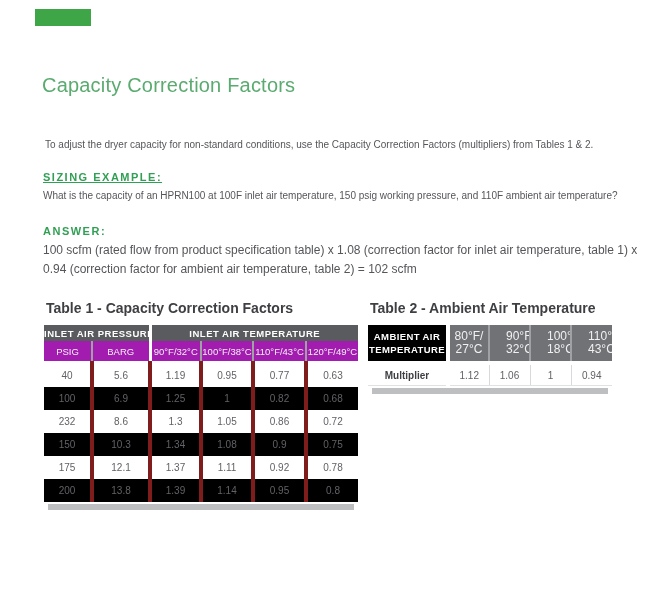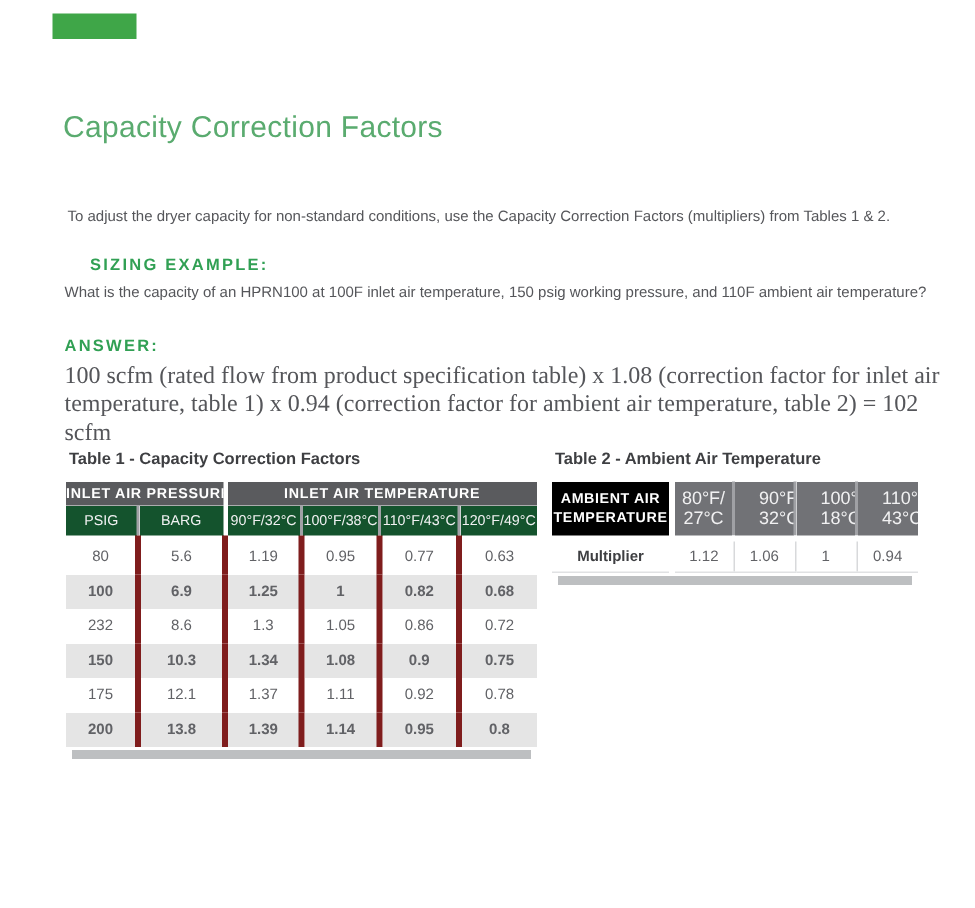--- a/index.html
+++ b/index.html
@@ -28,68 +28,68 @@
   .intro {
     position:absolute; left:45px; top:139px;
     font-size:10px; color:#55565a; white-space:nowrap;
   }
 
   .subhead {
     position:absolute;
     font-size:11px; font-weight:bold; letter-spacing:1.5px;
     color:#31a054;
   }
-  .subhead.sizing { left:60px; top:171px; }
+  .subhead.sizing { left:43px; top:171px;text-decoration:underline; }
   .subhead.answer { left:43px; top:225px; }
 
   .sizing-text {
     position:absolute; left:43px; top:190px;
     font-size:10px; white-space:nowrap;
   }
 
   .answer-text {
     position:absolute; left:43px; top:241px;
-    width:600px; font-size:16px; line-height:19px;font-family:Liberation Serif, serif;
+    width:600px; font-size:12px; line-height:19px;
   }
 
   .table-block { position:absolute; top:300px; }
   #table1-block { left:44px; width:314px; }
   #table2-block { left:368px; width:244px; }
 
   .table-title {
-    font-size:11px; font-weight:bold; color:#3e3f42;
+    font-size:14px; font-weight:bold; color:#3e3f42;
     margin:0 0 9px 2px; white-space:nowrap;
   }
 
   table {
     border-collapse:collapse; table-layout:fixed;
     width:100%;
   }
   th, td { padding:0; text-align:center; overflow:hidden; white-space:nowrap; }
 
   
   #t1 .group th {
     background:#5a5b5e; color:#ffffff;
     font-size:9.5px; font-weight:bold; letter-spacing:0.5px;
     height:16px;
   }
   #t1 .cols th {
-    background:#14532d; color:#f1f1f2;
+    background:#a21caf; color:#f1f1f2;
     font-size:9.5px; font-weight:normal;
     height:20px;
   }
   #t1 .cols th + th { border-left:2px solid #a0a1a5; }
   #t1 th.gap { border-left:3px solid #ffffff !important; }
   #t1 tbody td {
     font-size:10px; color:#616266; height:23px;
     background:#ffffff;
   }
   #t1 tbody tr:first-child td { border-top:3px solid #ffffff; }
   #t1 tbody td + td { border-left:4px solid #7f1d1d; }
-  #t1 tbody tr.alt td { background:#e5e5e5;font-weight:bold; }
+  #t1 tbody tr.alt td { background:#000000; }
 
   .footer-bar {
     height:6px; background:#bdbfc1;
     margin:2px 4px 0 4px;
   }
 
   
   #t2 th.rowhead {
     background:#000000; color:#ffffff;
     font-size:9.5px; font-weight:bold; letter-spacing:0.4px;
@@ -145,21 +145,21 @@
         <th>PSIG</th>
         <th>BARG</th>
         <th class="gap">90°F/32°C</th>
         <th>100°F/38°C</th>
         <th>110°F/43°C</th>
         <th>120°F/49°C</th>
       </tr>
     </thead>
     <tbody>
       <tr>
-        <td>80</td>
+        <td>40</td>
         <td>5.6</td>
         <td>1.19</td>
         <td>0.95</td>
         <td>0.77</td>
         <td>0.63</td>
       </tr>
       <tr class="alt">
         <td>100</td>
         <td>6.9</td>
         <td>1.25</td>

